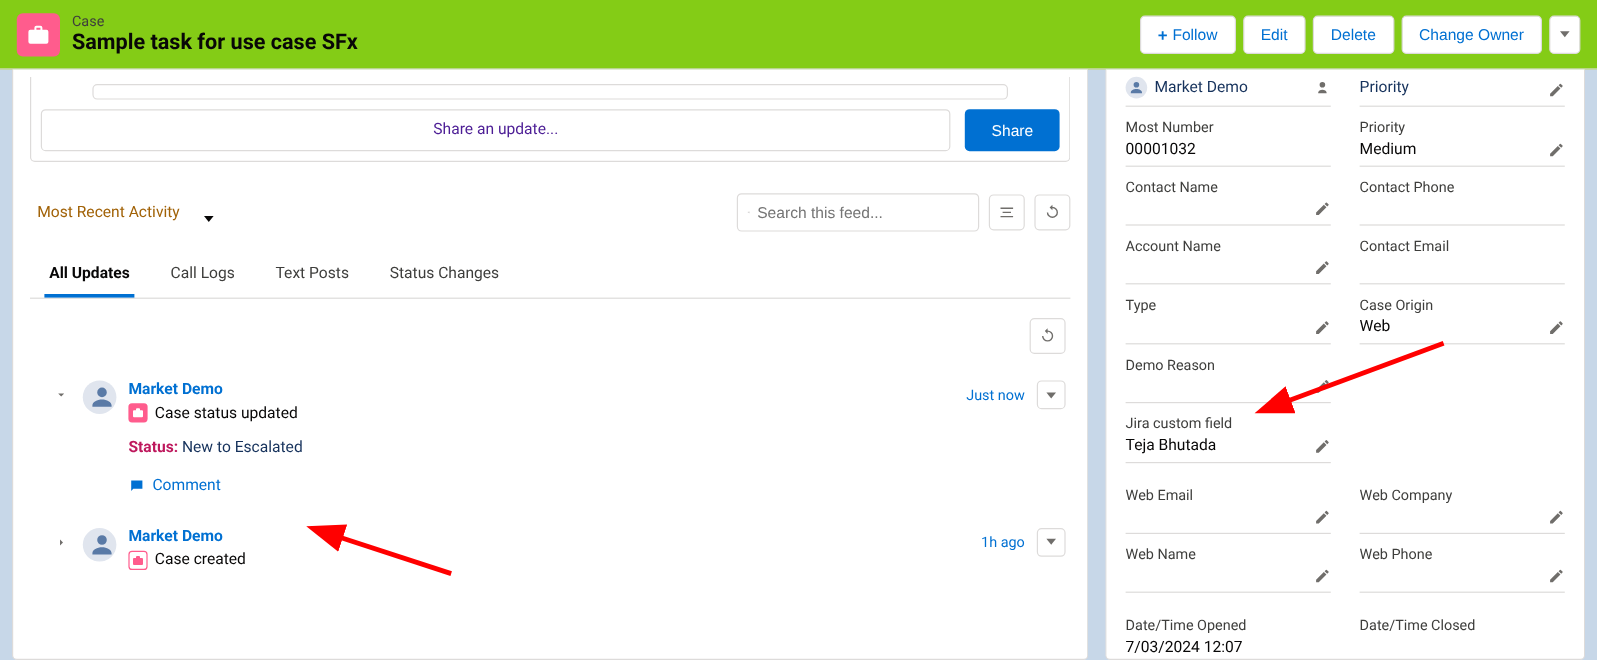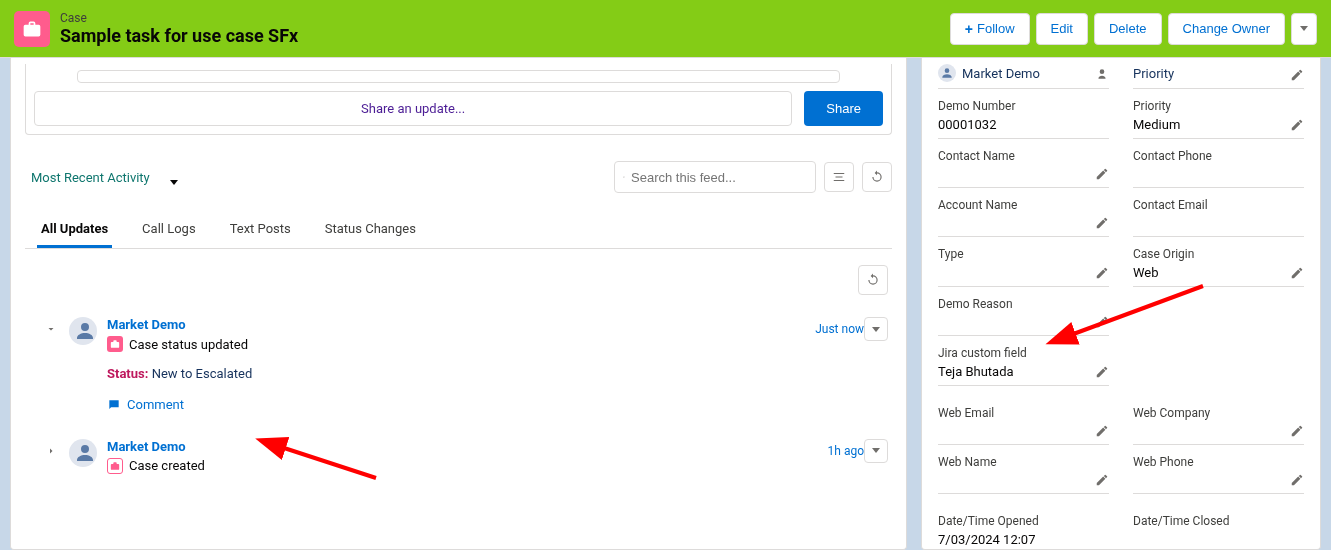--- a/index.html
+++ b/index.html
@@ -112,21 +112,21 @@
 
   .feed-toolbar {
     display: flex;
     justify-content: space-between;
     align-items: center;
     margin-top: 26px;
     margin-bottom: 18px;
   }
   .sort-picker {
     display: flex; align-items: flex-end; gap: 20px;
-    color: #0f766e;
+    color: #a16207;
     cursor: pointer;
     font-size: 13px;
     padding-left: 6px;
   }
   .sort-picker .chev-down { border-top-color: #080707; }
   .feed-tools { display: flex; gap: 8px; align-items: center; }
   .search-box {
     border: 1px solid #dddbda;
     border-radius: 4px;
     display: flex;
@@ -183,21 +183,21 @@
     border-radius: 50%;
     background: #e0e5ee;
     display:flex; align-items:center; justify-content:flex-end;
     overflow:hidden;
     position:relative;
   }
   .avatar svg { width: 24px; height:24px; fill:#5a7aa6; }
   .feed-body { flex:1; }
   .feed-header { display:flex; justify-content:space-between; align-items:flex-start; }
   .feed-user { color:#0070d2; font-weight:700; font-size:13px; }
-  .feed-meta { display:flex; align-items:center; }
+  .feed-meta { display:flex; gap:10px; align-items:center; }
   .feed-time { color:#0070d2; font-size:12px; }
   .feed-menu {
     width:24px; height:24px; border:1px solid #dddbda; border-radius:4px;
     display:flex; align-items:center; justify-content:center; cursor:pointer;
   }
   .feed-subline { display:flex; gap:6px; align-items:center; margin-top:4px; color:#080707; font-size:13px; }
   .mini-case-icon {
     width:16px; height:16px; background:#ff5c8d; border-radius:3px;
     display:inline-flex; align-items:center; justify-content:center;
   }
@@ -440,21 +440,21 @@
         <div class="edit-pencil">
           <svg viewBox="0 0 24 24">
               <path d="M3 17.25V21h3.75L17.8 9.94l-3.75-3.75L3 17.25zM20.7 7.04a1 1 0 0 0 0-1.41l-2.34-2.34a1 1 0 0 0-1.41 0l-1.83 1.83 3.75 3.75 1.83-1.83z"></path>
             </svg>
         </div>
       </div>
     </div>
 
     <div class="detail-row">
       <div class="field">
-        <div class="label">Demo Number</div>
+        <div class="label">Most Number</div>
         <div class="value">00001032</div>
       </div>
       <div class="field">
         <div class="label">Priority</div>
         <div class="value">Medium</div>
         <div class="edit-pencil"><svg viewBox="0 0 24 24">
               <path d="M3 17.25V21h3.75L17.8 9.94l-3.75-3.75L3 17.25zM20.7 7.04a1 1 0 0 0 0-1.41l-2.34-2.34a1 1 0 0 0-1.41 0l-1.83 1.83 3.75 3.75 1.83-1.83z"></path>
             </svg></div>
       </div>
     </div>

